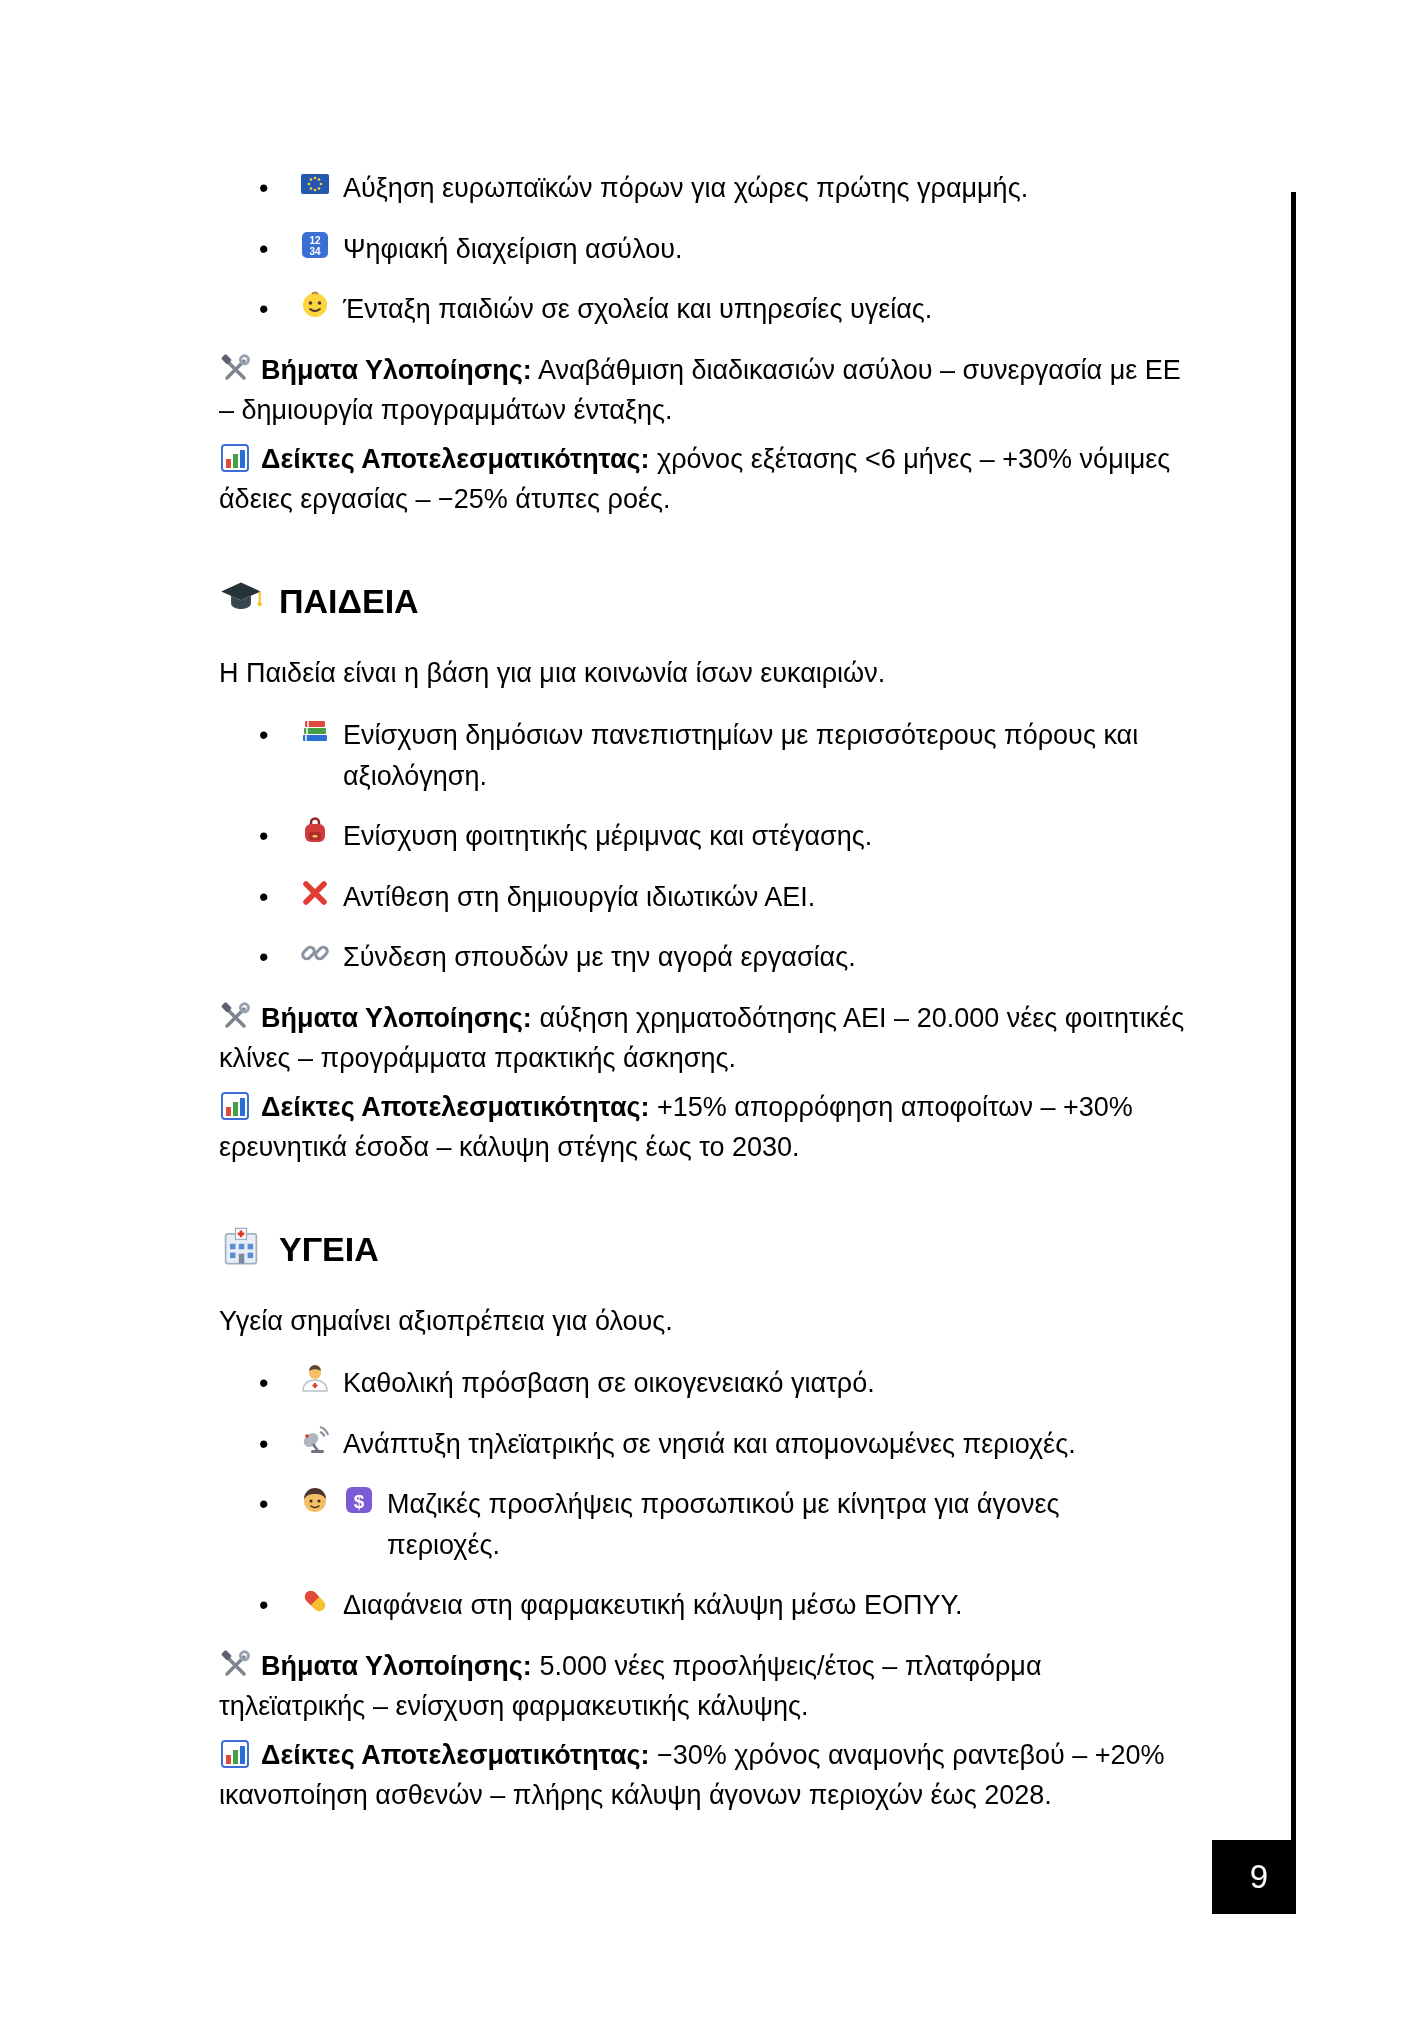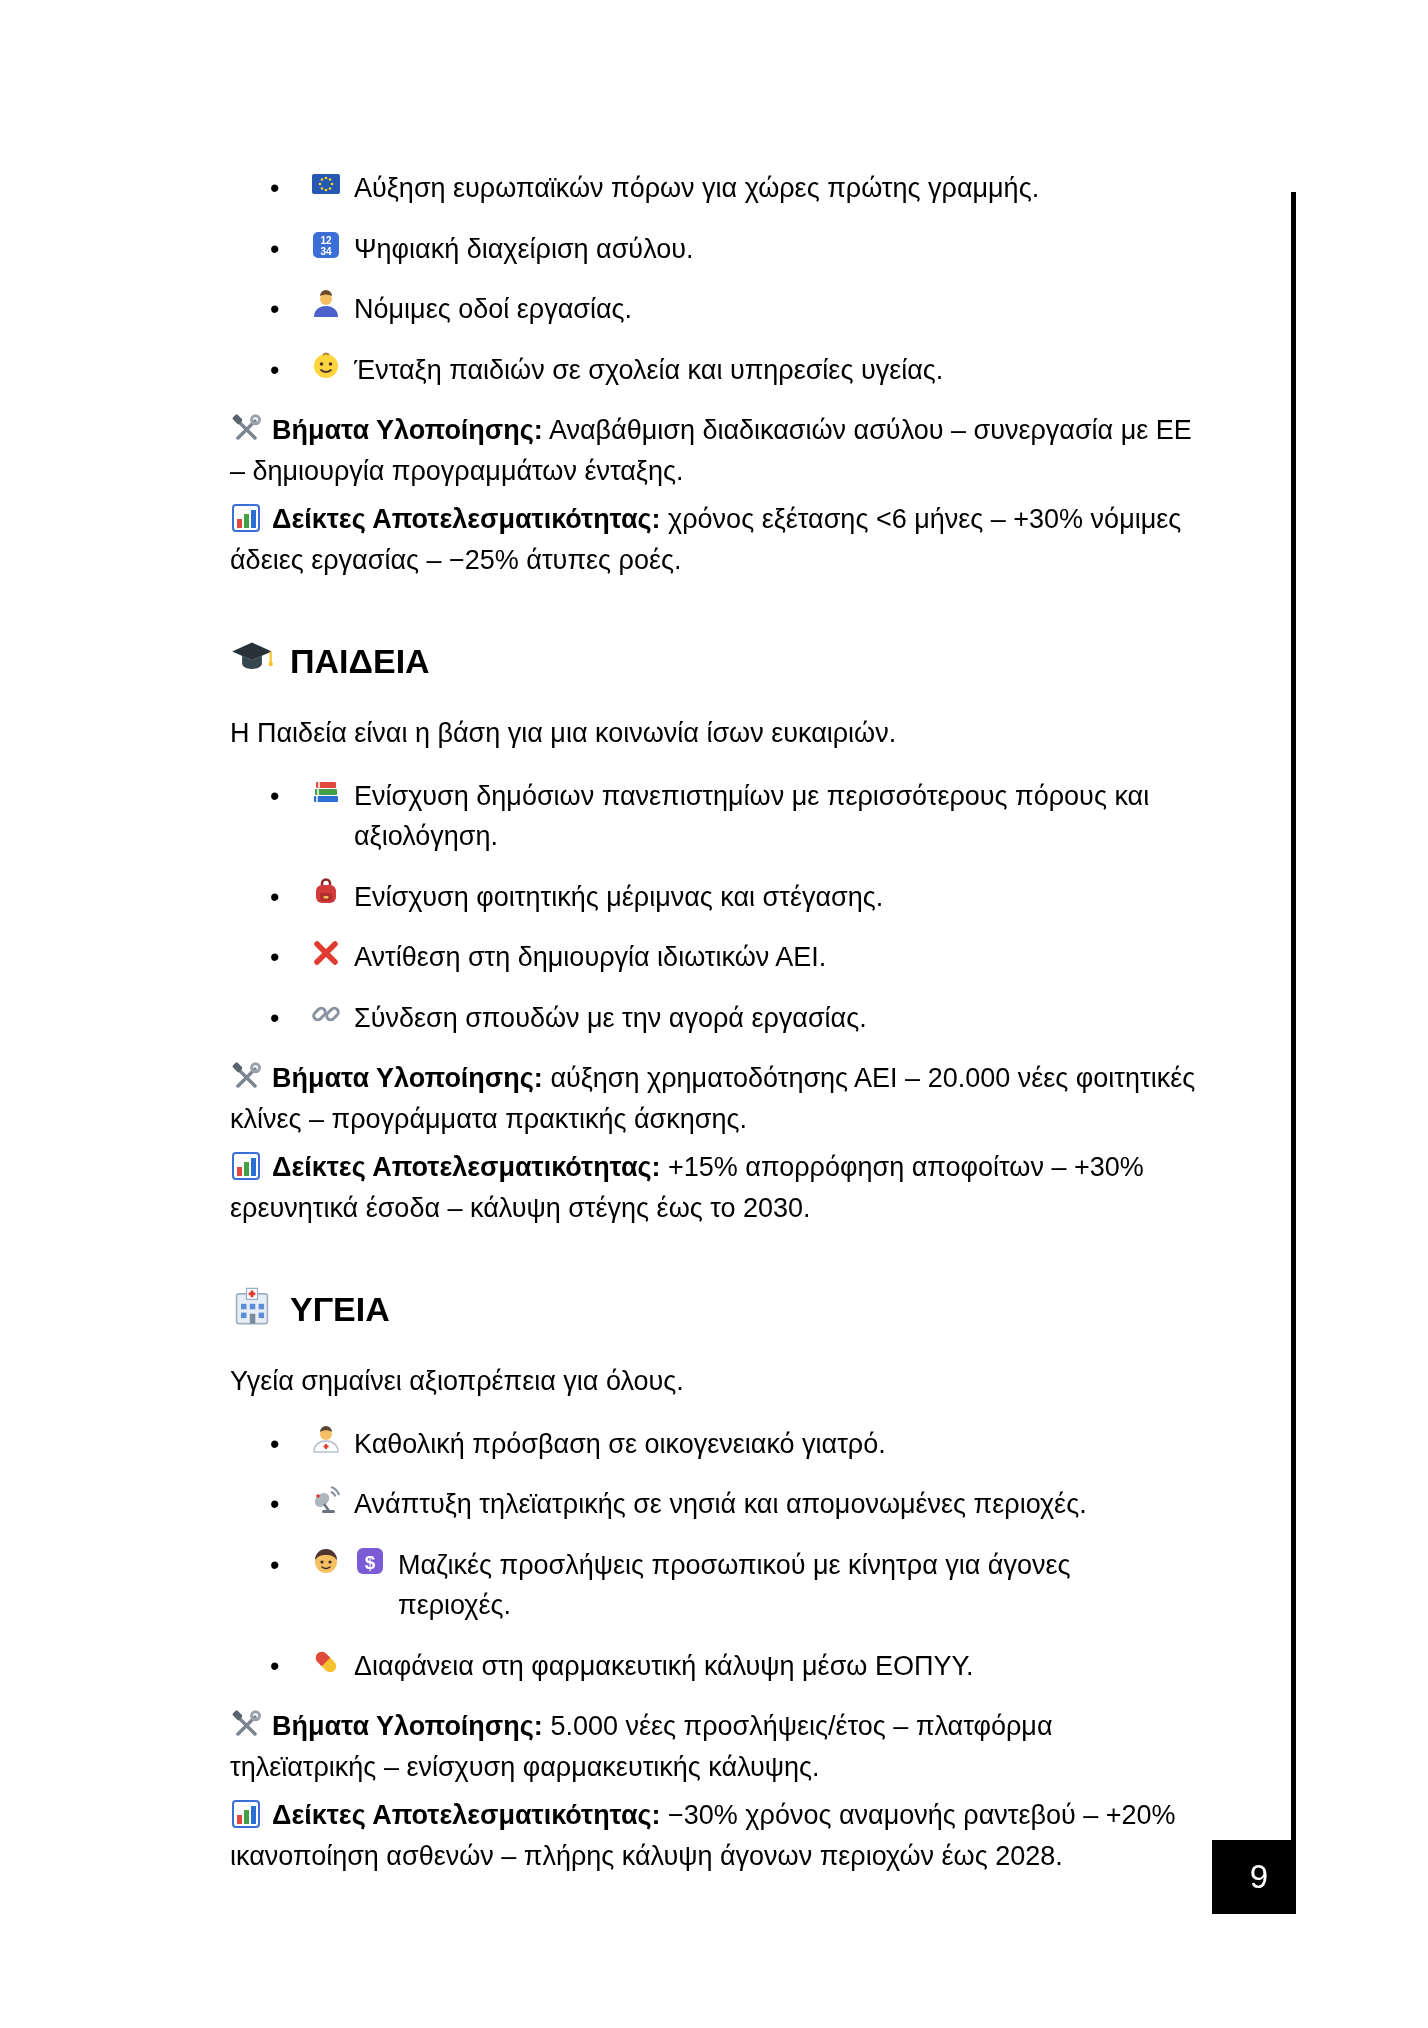--- a/index.html
+++ b/index.html
@@ -6,21 +6,21 @@
   .page{
     position:relative;
     width:1428px;height:2028px;
     background:#ffffff;
     overflow:hidden;
     font-family:"Liberation Sans","DejaVu Sans",sans-serif;
     color:#000;
   }
   .content{
     position:absolute;
-    left:230px;top:168px;
+    left:219px;top:168px;
     width:992px;
     font-size:27px;
     line-height:1.5;
   }
   
   ul.bullets{list-style:none;margin:0 0 6px 0;padding:0;}
   ul.bullets li{
     display:flex;align-items:flex-start;
     margin:0 40px 20px 40px;
   }
@@ -89,31 +89,20 @@
       <li>
         <span class="b-dot"></span>
         <span class="icon">
             <svg viewBox="0 0 32 32">
               <rect x="3" y="3" width="26" height="26" rx="5" fill="#3b6fd6"></rect>
               <text x="16" y="15" font-size="10" fill="#fff" text-anchor="middle" font-family="Liberation Sans, sans-serif" font-weight="bold">12</text>
               <text x="16" y="26" font-size="10" fill="#fff" text-anchor="middle" font-family="Liberation Sans, sans-serif" font-weight="bold">34</text>
             </svg>
           </span>
         <span class="b-text">Ψηφιακή διαχείριση ασύλου.</span>
-      </li>
-      <li>
-        <span class="b-dot"></span>
-        <span class="icon">
-            <svg viewBox="0 0 32 32">
-              <circle cx="16" cy="10" r="6" fill="#f5c063"></circle>
-              <path d="M10 7a6 6 0 0 1 12 0c-4-2-8-2-12 0z" fill="#6b4b2a"></path>
-              <path d="M4 28c0-7 5-11 12-11s12 4 12 11z" fill="#4a62c9"></path>
-            </svg>
-          </span>
-        <span class="b-text">Νόμιμες οδοί εργασίας.</span>
       </li>
       <li>
         <span class="b-dot"></span>
         <span class="icon">
             <svg viewBox="0 0 32 32">
               <circle cx="16" cy="16" r="12" fill="#fcd53f"></circle>
               <circle cx="11.5" cy="14" r="1.8" fill="#4e342e"></circle>
               <circle cx="20.5" cy="14" r="1.8" fill="#4e342e"></circle>
               <path d="M11 20q5 4 10 0" stroke="#4e342e" stroke-width="1.8" fill="none" stroke-linecap="round"></path>
               <path d="M13 5q3-3 6 0" stroke="#b78133" stroke-width="2" fill="none"></path>

